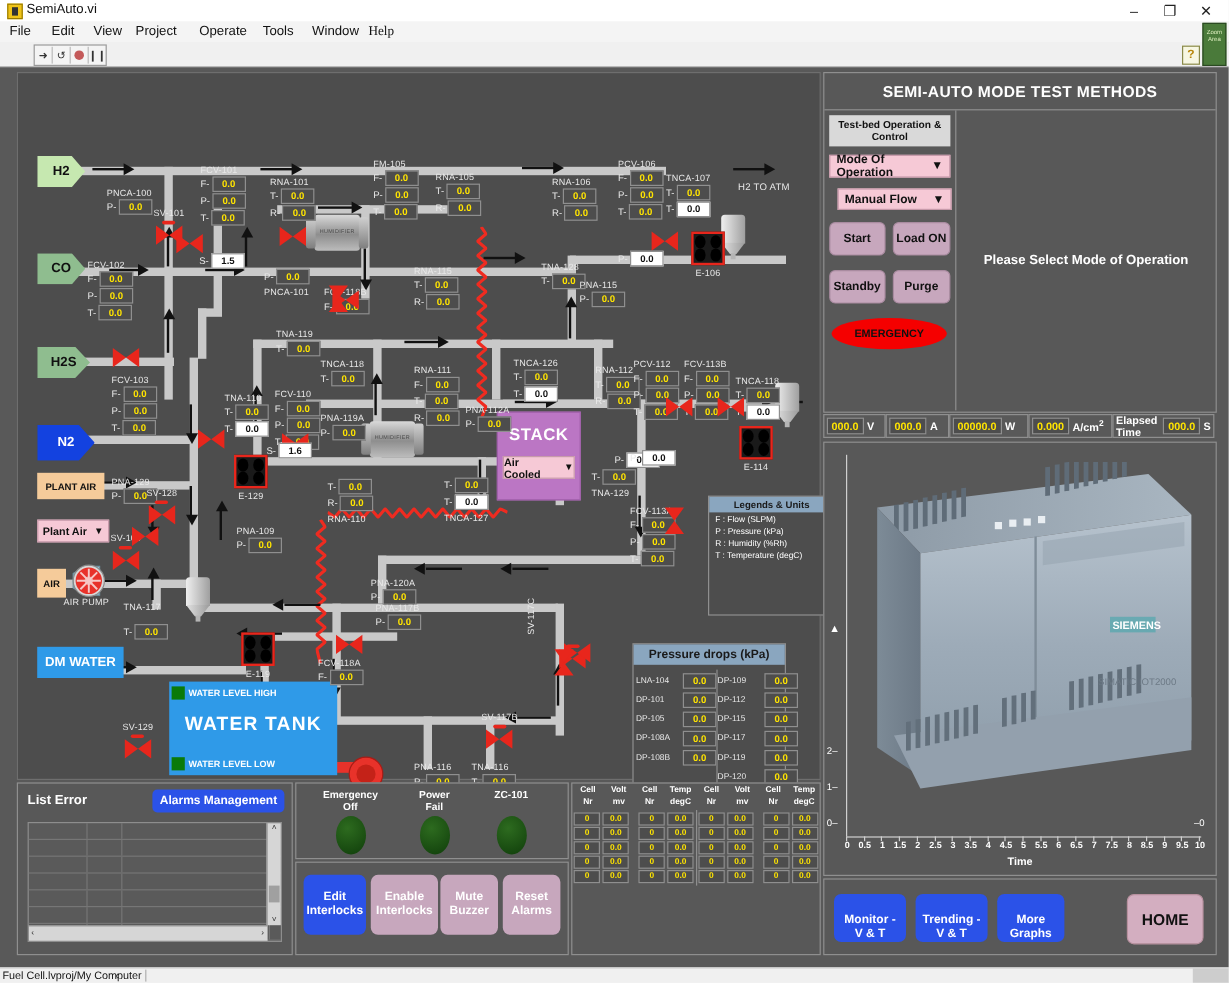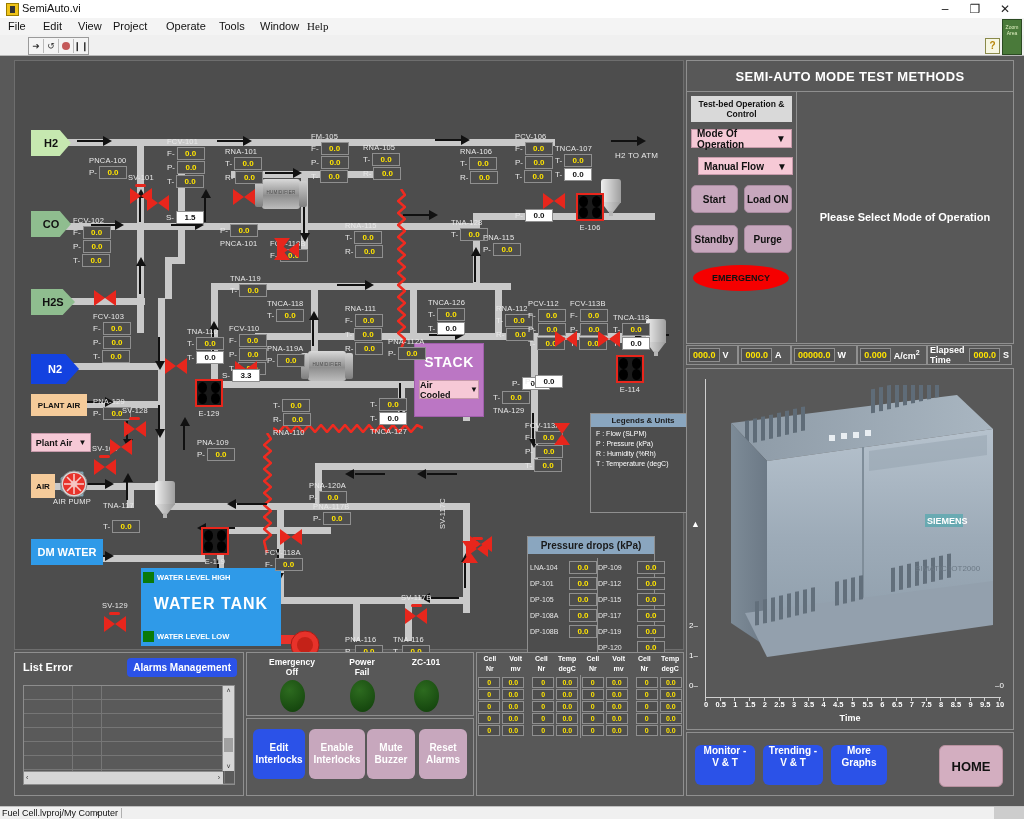--- a/index.html
+++ b/index.html
@@ -133,21 +133,21 @@
   .gaxisX{position:absolute;left:18px;top:328px;width:296px;height:1px;background:#cfcfcf;}
   .ytick{position:absolute;left:2px;font-size:8px;color:#ffffff;}
   .xtick{position:absolute;top:331px;font-size:7.5px;color:#ffffff;font-weight:bold;}
   .xtk{position:absolute;top:328px;width:1px;height:4px;background:#cfcfcf;}
   .gxlabel{position:absolute;left:0;right:0;top:344px;text-align:center;font-size:9px;font-weight:bold;color:#fff;}
   .gylabel{position:absolute;left:4px;top:150px;font-size:9px;font-weight:bold;color:#fff;}
   .device{position:absolute;left:24px;top:16px;width:282px;height:290px;}
 
   
   .bbtns{position:absolute;left:686px;top:676px;width:326px;height:62px;background:#585858;border:1px solid #8f8f8f;}
-  .bbtn{position:absolute;background:#2b52e8;border-radius:6px;color:#fff;font-size:10px;font-weight:bold;display:flex;align-items:flex-start;justify-content:center;text-align:center;line-height:12px;}
+  .bbtn{position:absolute;background:#2b52e8;border-radius:6px;color:#fff;font-size:10px;font-weight:bold;display:flex;align-items:flex-end;justify-content:center;text-align:center;line-height:12px;}
   .homebtn{position:absolute;background:#d3aec0;border:1px solid #b8919f;border-radius:6px;color:#111;font-size:13px;font-weight:bold;display:flex;align-items:center;justify-content:center;}
 
   
   .errpanel{position:absolute;left:14px;top:596px;width:228px;height:142px;background:#585858;border:1px solid #8f8f8f;}
   .errpanel .lbl{position:absolute;left:8px;top:8px;font-size:11px;color:#fff;font-weight:bold;}
   .almbtn{position:absolute;right:6px;top:5px;background:#2b52e8;border-radius:4px;color:#fff;font-size:10px;font-weight:bold;padding:4px 6px;}
   .grid{position:absolute;left:8px;top:32px;width:210px;height:98px;background:#5a5a5a;border:1px solid #8d8d8d;}
   .grid .gr{height:13px;border-bottom:1px solid #767676;display:flex;}
   .grid .gc{border-right:1px solid #767676;}
   .sbv{position:absolute;right:0;top:0;width:11px;height:85px;background:#d6d6d6;border-left:1px solid #8d8d8d;}
@@ -1028,21 +1028,21 @@
               <i style="right:1px;bottom:1px;"></i>
             </div>
             <div class="tag" style="position: relative; left: 0px; top: 0px; margin-top: 2px; text-align: center;">E-114</div>
           </div>
           <div class="ind" style="left: 151px; top: 150px;">
             <span class="lbl">S-</span>
             <span class="num white">1.5</span>
           </div>
           <div class="ind" style="left: 207px; top: 308px;">
             <span class="lbl">S-</span>
-            <span class="num white">3.3</span>
+            <span class="num white">1.6</span>
           </div>
           <div class="ind" style="left: 500px; top: 148px;">
             <span class="lbl">P-</span>
             <span class="num white">0.0</span>
           </div>
           <div class="ind" style="left: 497px; top: 316px;">
             <span class="lbl">P-</span>
             <span class="num white">0.0</span>
           </div>
           <div class="ind" style="left: 510px; top: 314px;">

